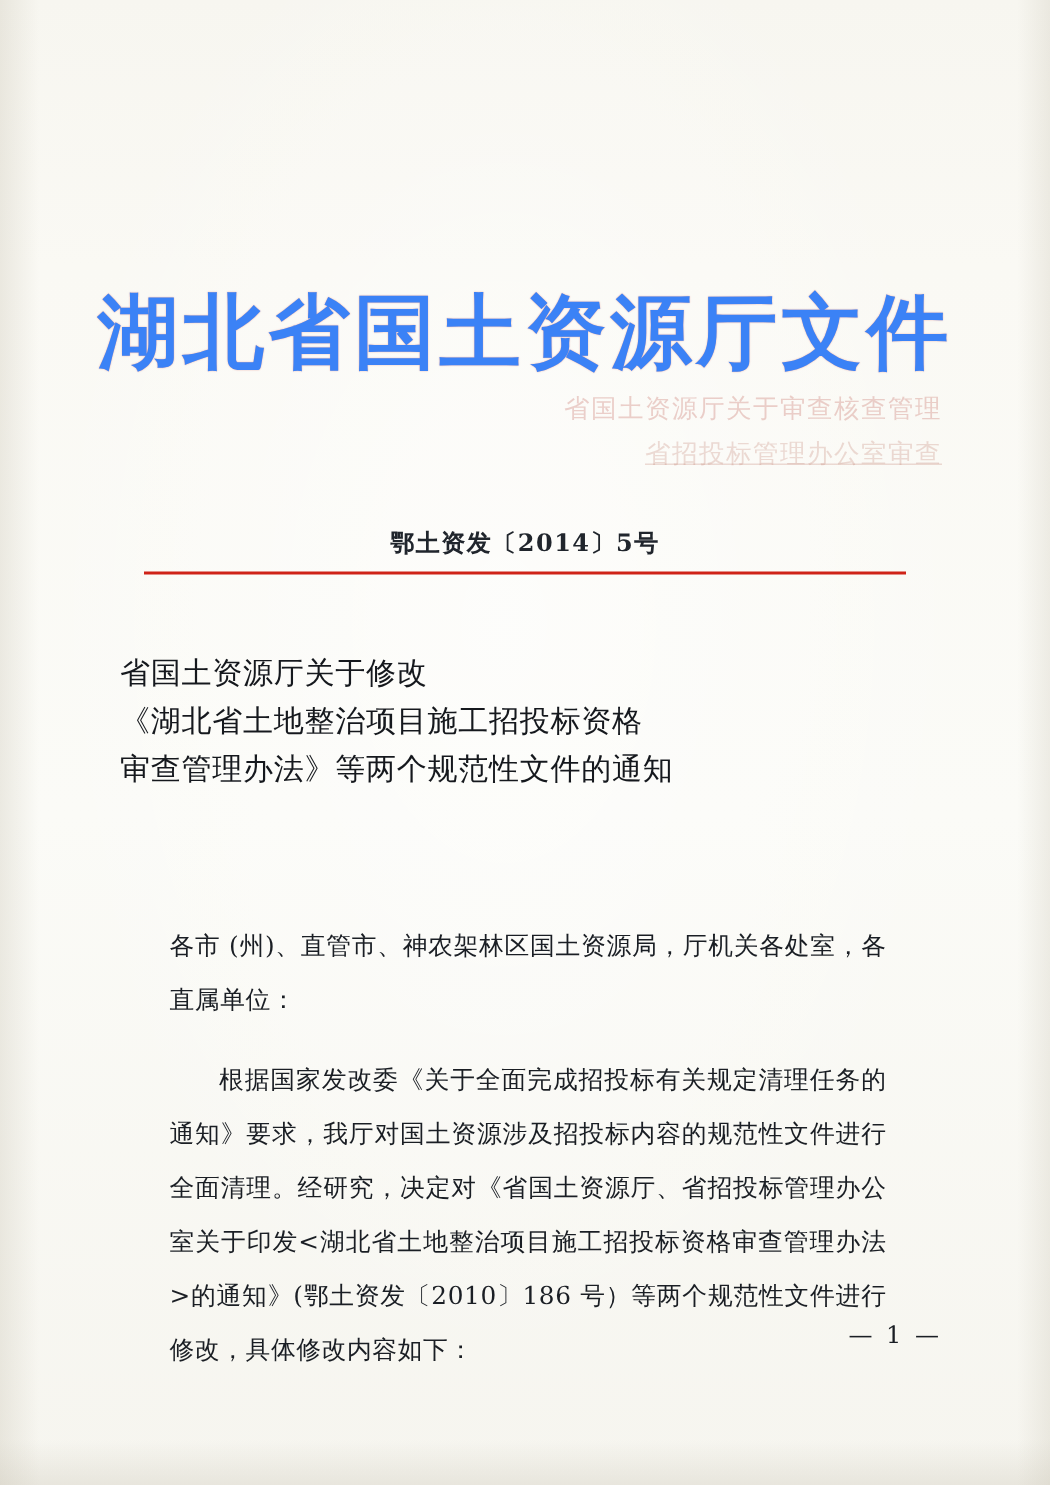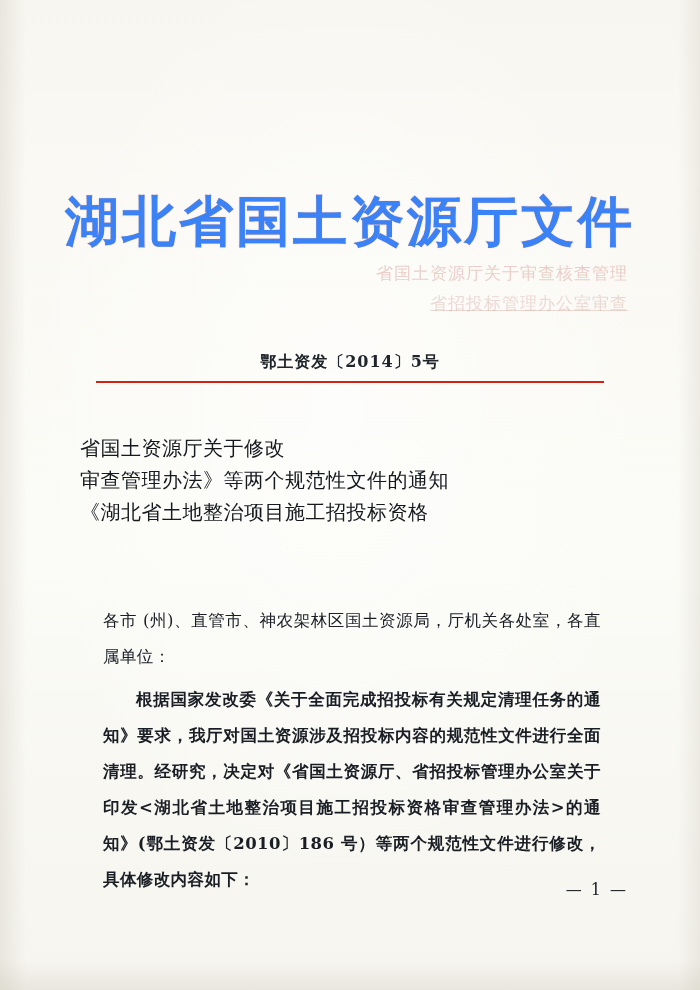--- a/index.html
+++ b/index.html
@@ -108,22 +108,22 @@
     position: absolute;
     top: 596px;
     left: 96px;
     width: 512px;
     font-size: 16.5px;
     line-height: 36px;
     color: #1a1e24;
     letter-spacing: 0.4px;
     text-align: justify;
   }
-  .body-block p { margin: 7px; }
-  .body-block p.indent { text-indent: 33px; font-weight: bold; }
+  .body-block p { margin: 17px; }
+  .body-block p.indent { text-indent: 33px; }
 
   .page-number {
     position: absolute;
     left: 0;
     right: 72px;
     top: 880px;
     text-align: right;
     font-size: 16px;
     color: #1a1e24;
     letter-spacing: 2px;
@@ -142,22 +142,22 @@
   </div>
 
   <div class="masthead">湖北省国土资源厅文件</div>
 
   <div class="doc-number">鄂土资发〔2014〕5号</div>
 
   <div class="red-rule"></div>
 
   <div class="title-block">
     <div>省国土资源厅关于修改</div>
+    <div>《湖北省土地整治项目施工招投标资格</div>
     <div>审查管理办法》等两个规范性文件的通知</div>
-    <div>《湖北省土地整治项目施工招投标资格</div>
   </div>
 
   <div class="body-block">
     <p>各市 (州)、直管市、神农架林区国土资源局，厅机关各处室，各直属单位：</p>
     <p class="indent">根据国家发改委《关于全面完成招投标有关规定清理任务的通知》要求，我厅对国土资源涉及招投标内容的规范性文件进行全面清理。经研究，决定对《省国土资源厅、省招投标管理办公室关于印发&lt;湖北省土地整治项目施工招投标资格审查管理办法&gt;的通知》(鄂土资发〔2010〕186 号）等两个规范性文件进行修改，具体修改内容如下：</p>
   </div>
 
   <div class="page-number">— 1 —</div>
 
 </div>

